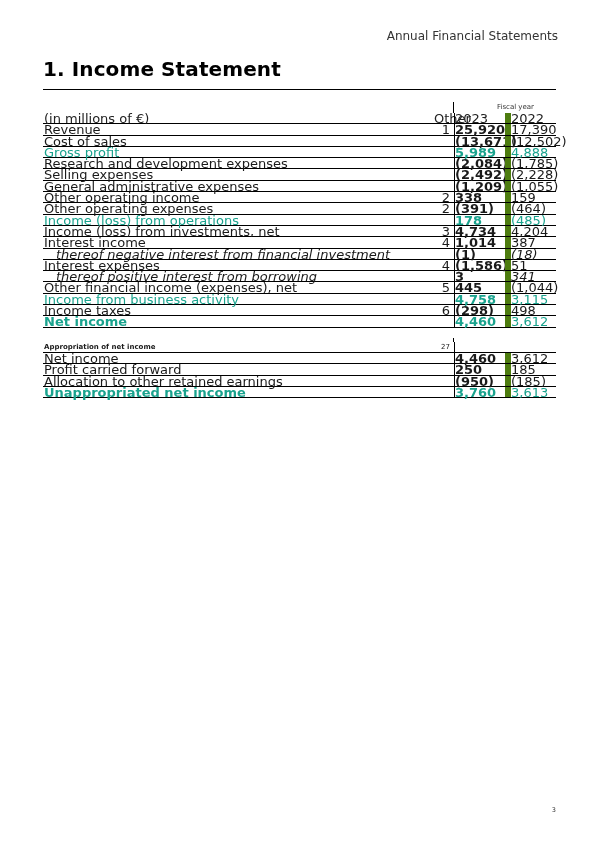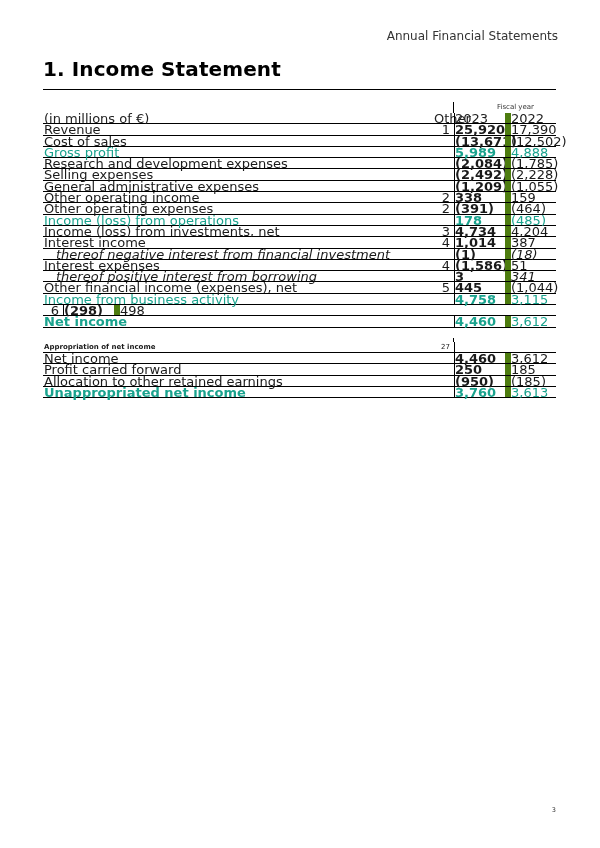--- a/index.html
+++ b/index.html
@@ -166,20 +166,21 @@
     <span class="y23">445</span>
     <span class="y22">(1,044)</span>
   </div>
       <div class="row teal">
     <span class="label">Income from business activity</span>
     <span class="note"></span>
     <span class="y23">4,758</span>
     <span class="y22">3,115</span>
   </div>
       <div class="row">
+    <span class="label">Income taxes</span>
     <span class="note">6</span>
     <span class="y23">(298)</span>
     <span class="y22">498</span>
   </div>
       <div class="row teal-bold">
     <span class="label">Net income</span>
     <span class="note"></span>
     <span class="y23">4,460</span>
     <span class="y22">3,612</span>
   </div>

